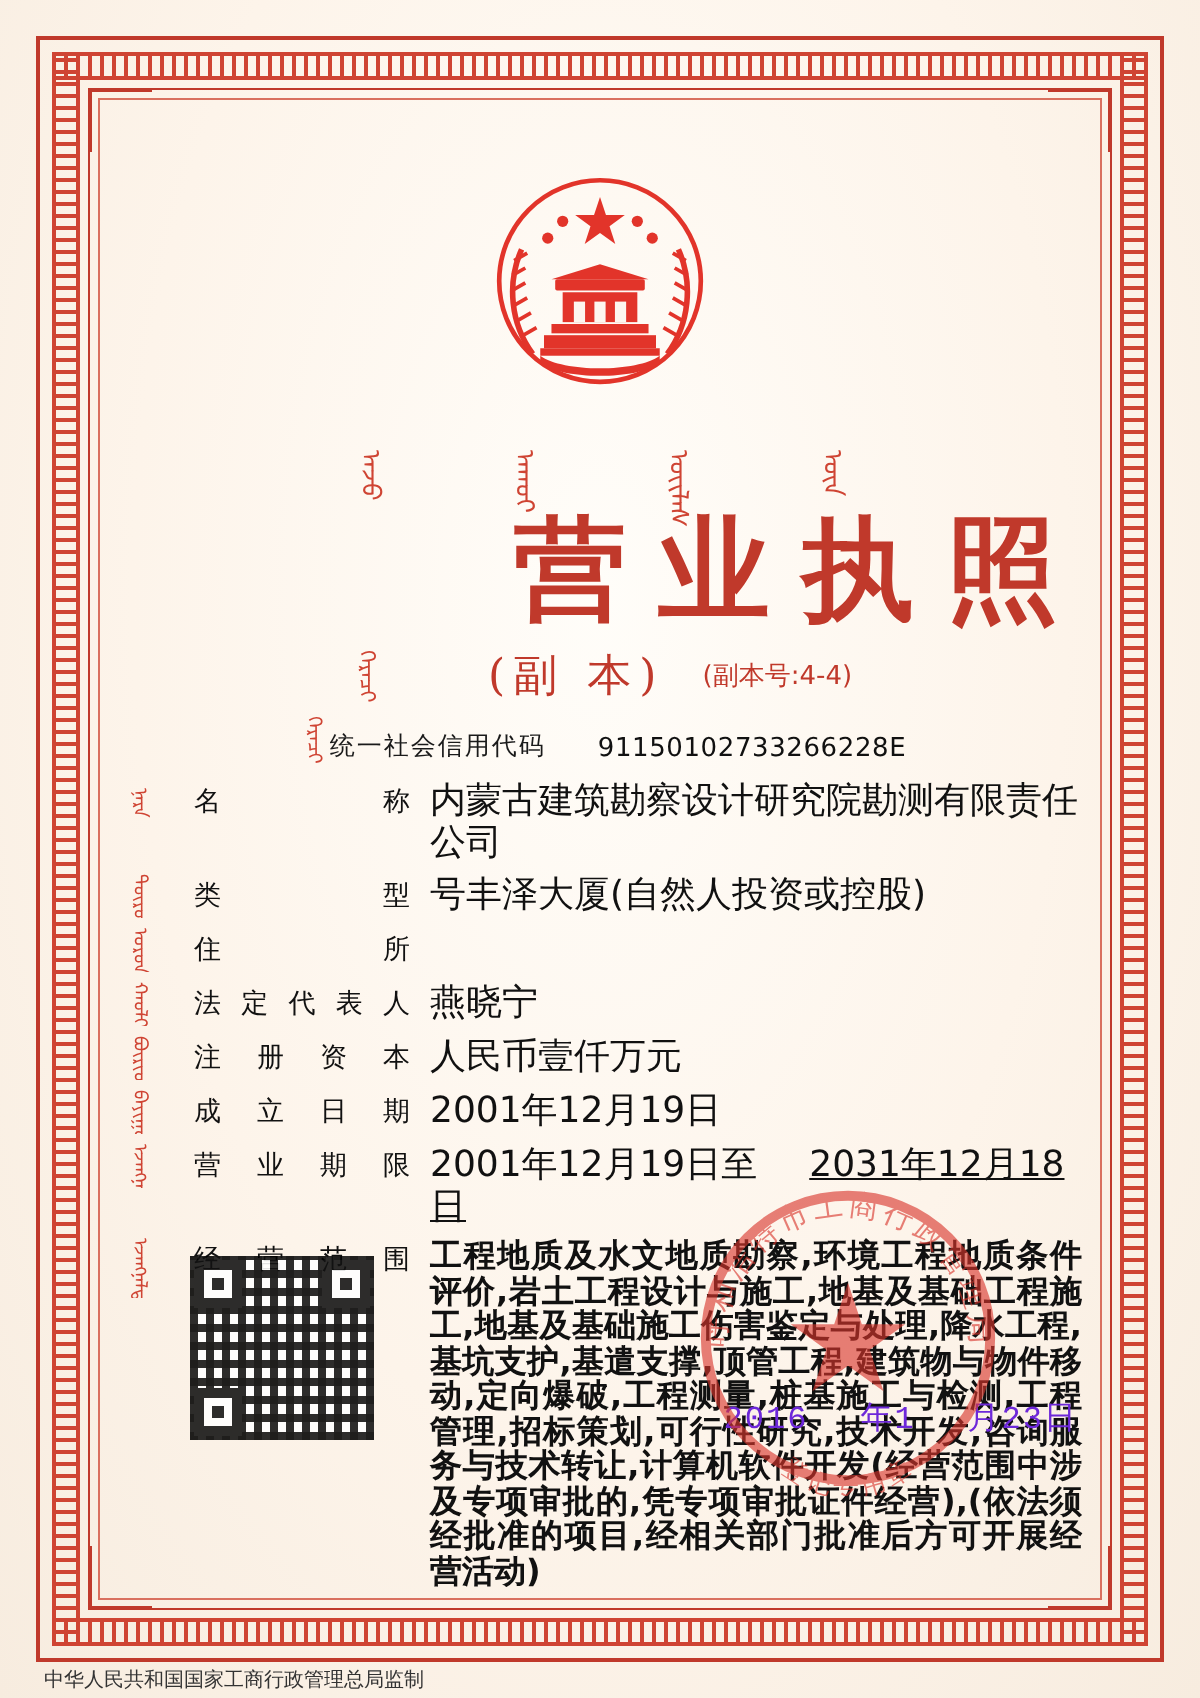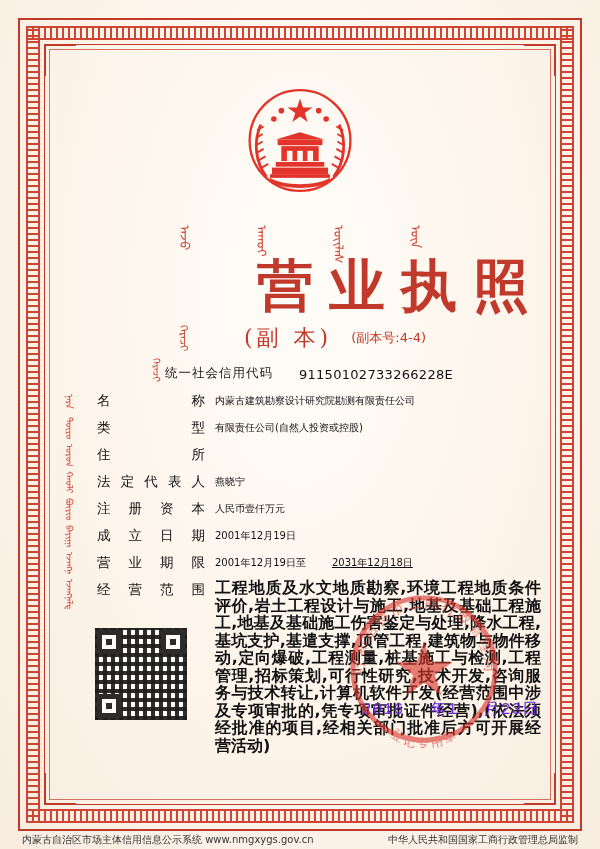--- a/index.html
+++ b/index.html
@@ -241,21 +241,21 @@
     line-height: 21px;
   }
   .f-value {
     flex: 1 1 auto;
     font-family: "DejaVu Sans", sans-serif;
     font-size: 12.5px;
     color: #111;
     line-height: 19px;
     word-break: break-all;
   }
-  .f-value.big { font-size: 10px; line-height: 21px; }
+  .f-value.big { font-size: 18px; line-height: 21px; }
   .f-value .seg2 { margin-left: 26px; text-decoration: underline; }
 
   .field.scope .f-mong { height: 30px; }
   .field.scope .f-value {
     font-size: 16px;
     line-height: 17.5px;
     text-align: justify;
     font-weight: bold;
   }
 
@@ -419,21 +419,21 @@
 
       <div class="field">
         <span class="f-mong">ᠨᠡᠷᠡ</span>
         <span class="f-label">名称</span>
         <span class="f-value big">内蒙古建筑勘察设计研究院勘测有限责任公司</span>
       </div>
 
       <div class="field">
         <span class="f-mong">ᠲᠥᠷᠥᠯ</span>
         <span class="f-label">类型</span>
-        <span class="f-value big">有限责任公司(自然人投资或控股)</span>
+        <span class="f-value big">号丰泽大厦(自然人投资或控股)</span>
       </div>
 
       <div class="field">
         <span class="f-mong">ᠣᠷᠣᠨ ᠰᠠᠭᠤᠴᠠ</span>
         <span class="f-label">住所</span>
       </div>
 
       <div class="field">
         <span class="f-mong">ᠬᠠᠤᠯᠢ ᠶᠢᠨ</span>
         <span class="f-label">法定代表人</span>
@@ -489,16 +489,15 @@
         <path id="sealBottom" d="M 28,108 A 52,52 0 0 0 132,108" fill="none"></path>
         <text font-family="'DejaVu Serif', serif" font-size="13" fill="#d9352c" letter-spacing="2">
           <textPath href="#sealBottom" startOffset="50%" text-anchor="middle">登记专用章</textPath>
         </text>
       </g>
     </svg>
 
   </div>
 
   <div class="footer">
-    <span class="footer-left">内蒙古自治区市场主体信用信息公示系统  www.nmgxygs.gov.cn</span>
     <span class="footer-right">中华人民共和国国家工商行政管理总局监制</span>
   </div>
 </div>
 
 </body></html>

